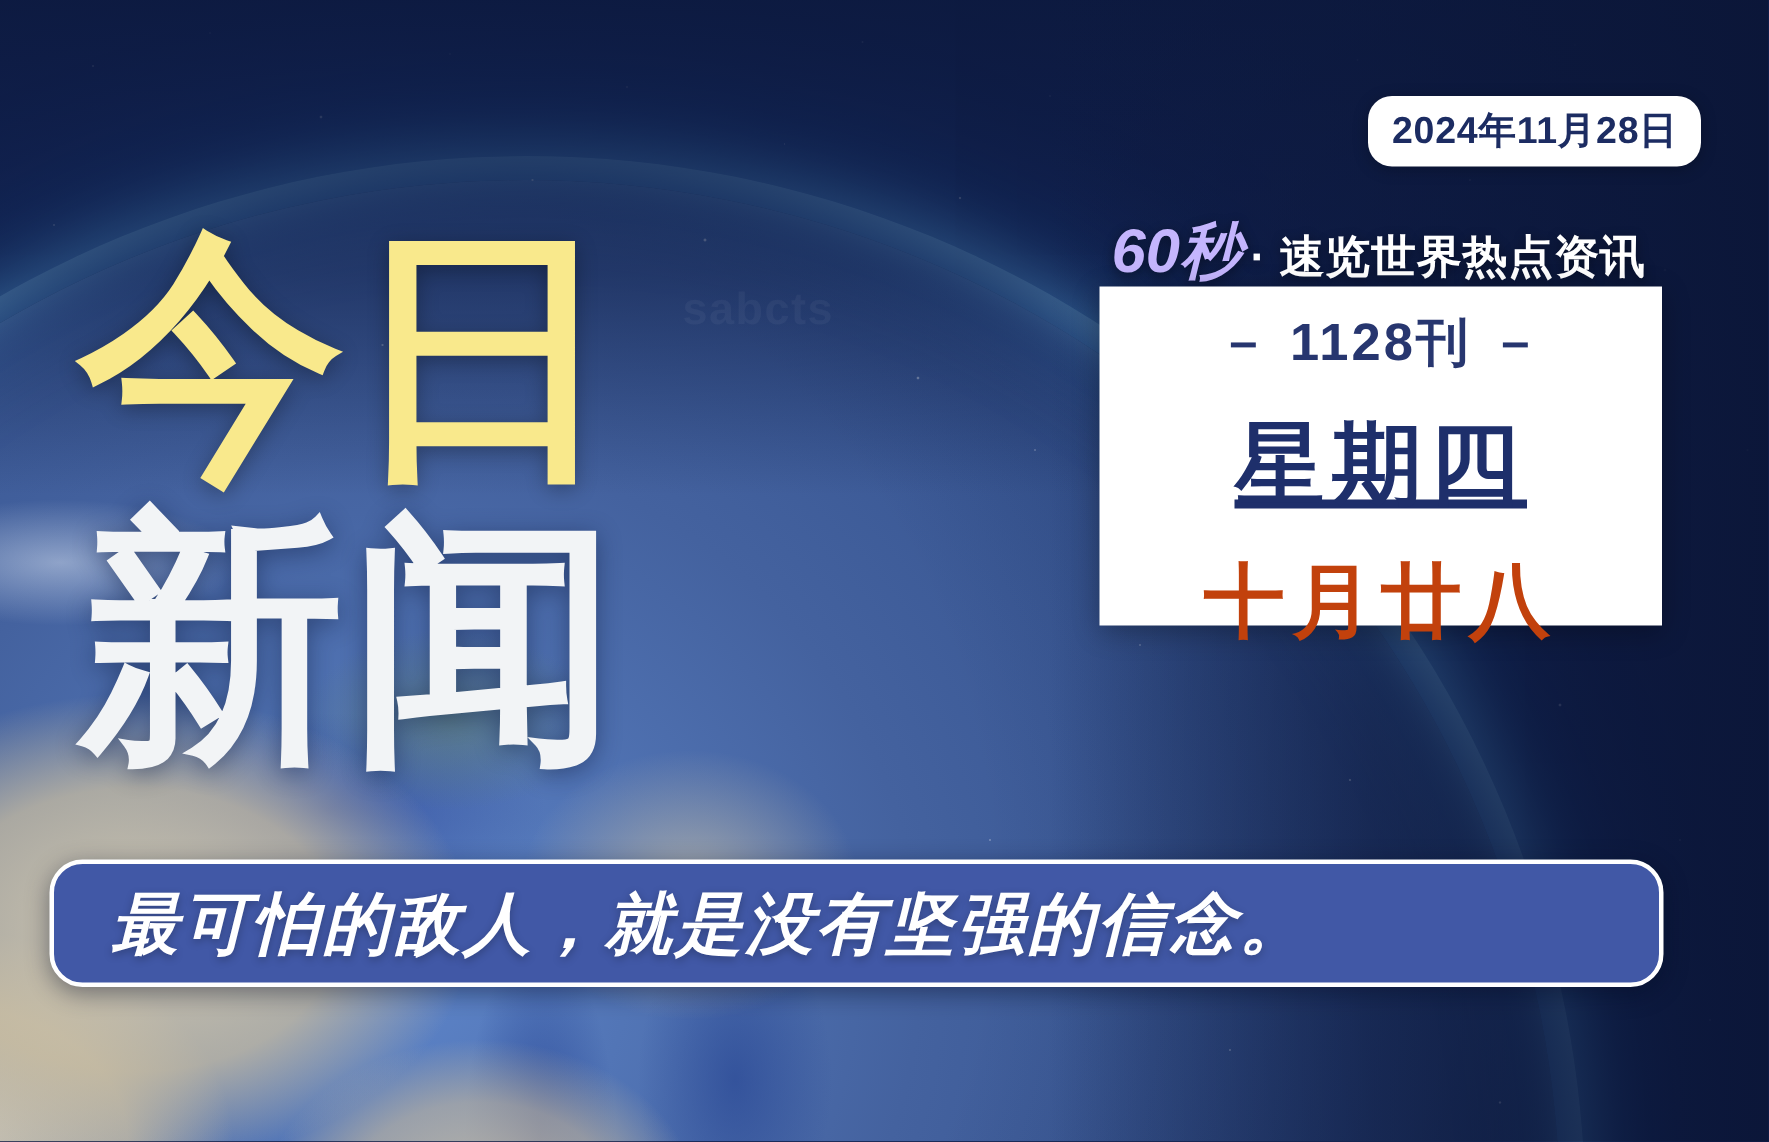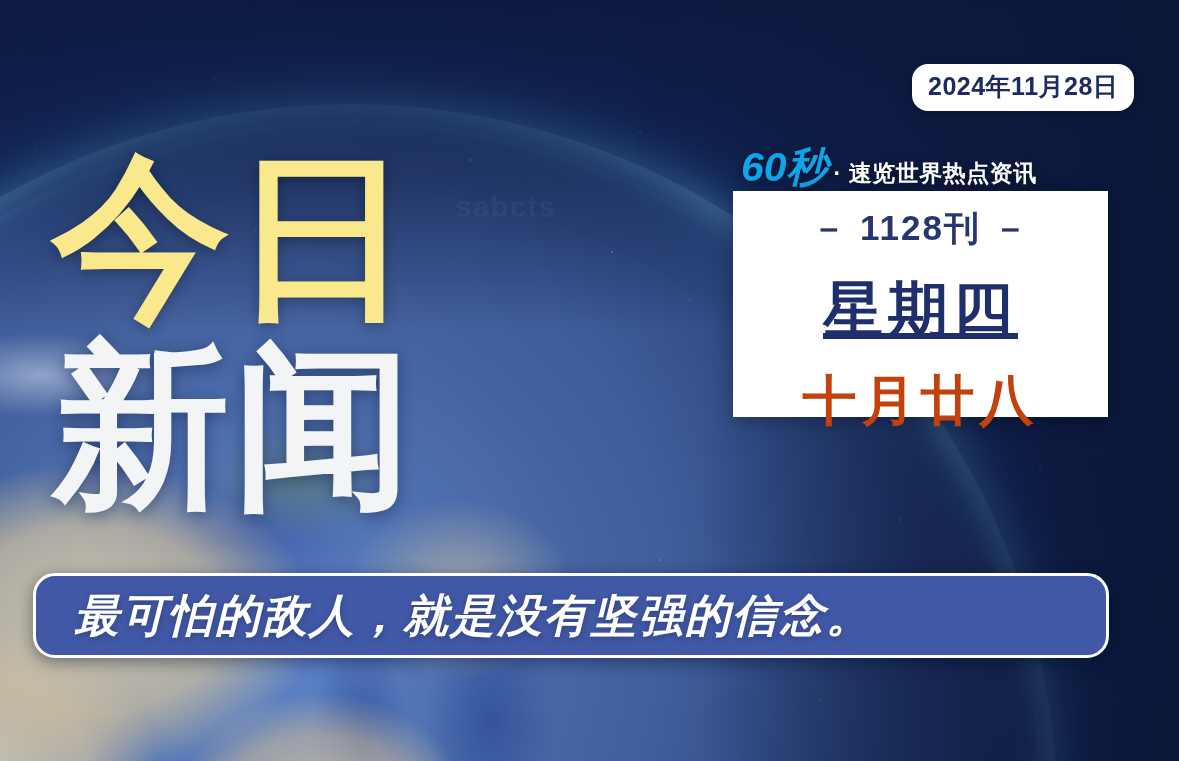--- a/index.html
+++ b/index.html
@@ -209,29 +209,29 @@
     position: absolute;
     left: 741px;
     top: 140px;
     display: flex;
     align-items: baseline;
     gap: 6px;
     white-space: nowrap;
     text-shadow: 0 2px 8px rgba(0,0,0,.45);
   }
   .tagline-seconds {
-    color: #0ea5e9;
+    color: #c4b5fd;
     font-size: 41px;
     font-weight: 700;
     font-style: italic;
     letter-spacing: 0px;
   }
   .tagline-rest {
     color: #FFFFFF;
-    font-size: 23px;
+    font-size: 30px;
     font-weight: 700;
     letter-spacing: .5px;
   }
 
   
   .info-card {
     position: absolute;
     left: 733px;
     top: 191px;
     width: 375px;

